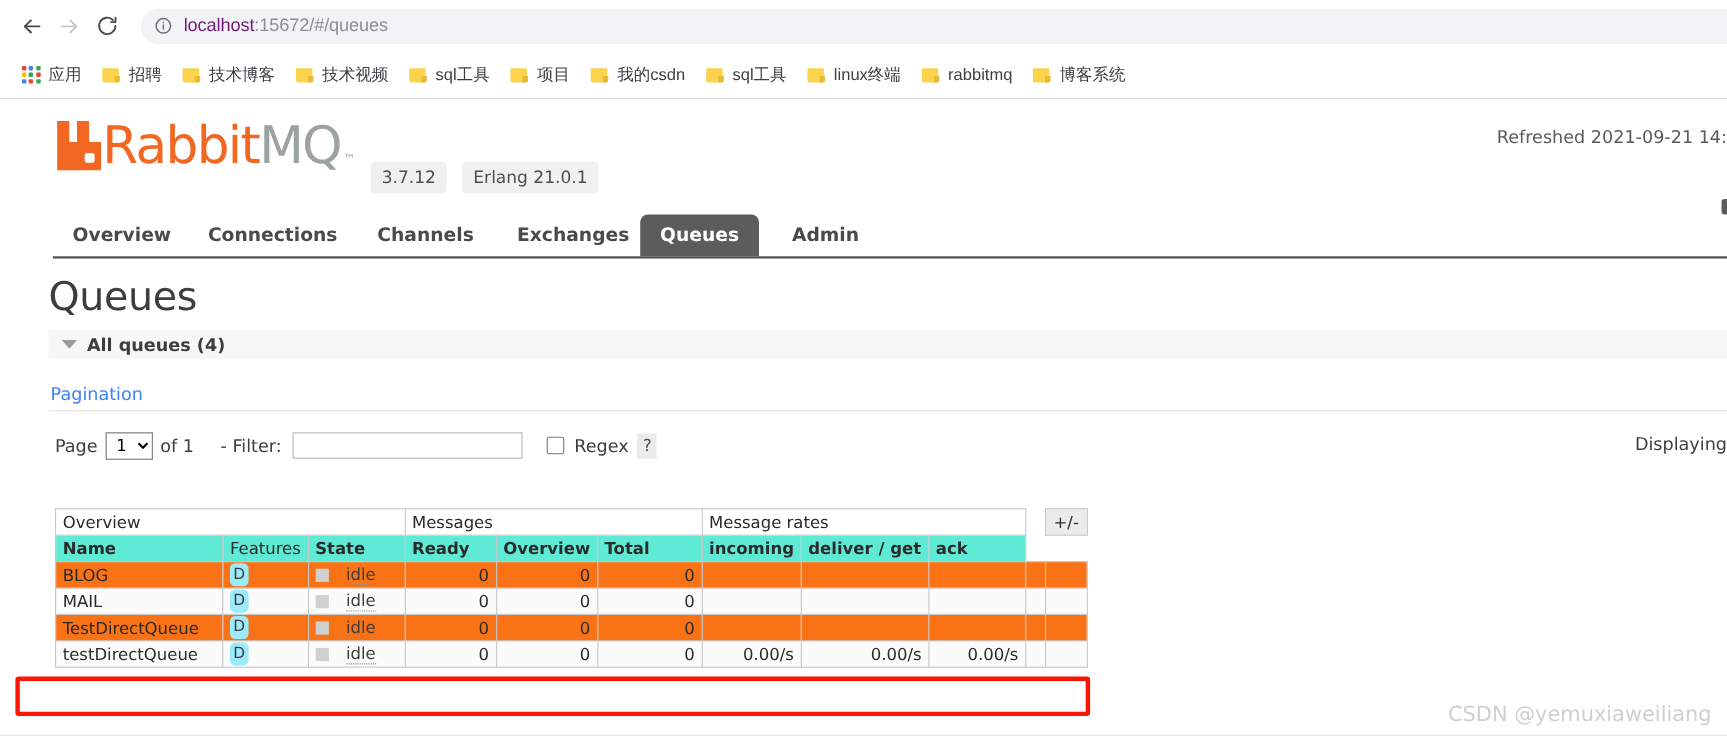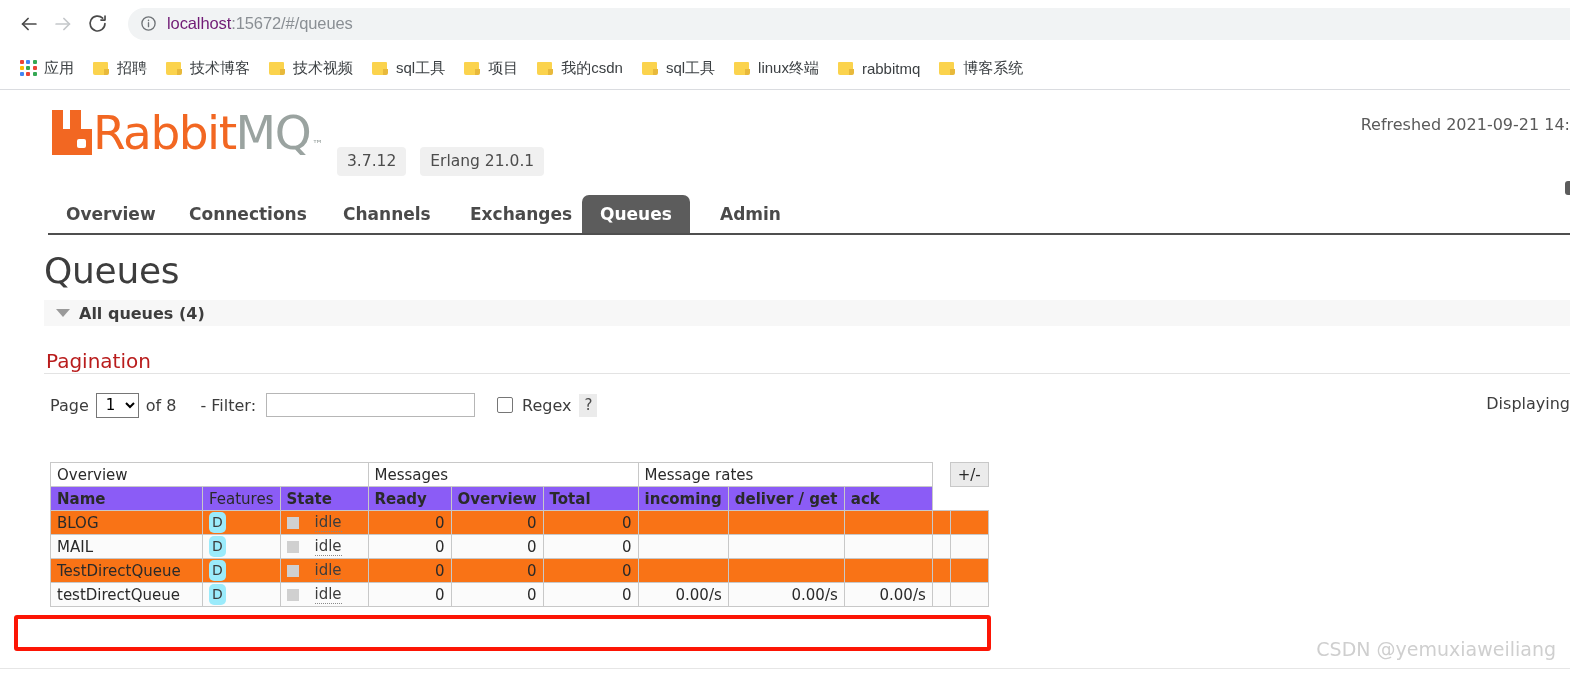--- a/index.html
+++ b/index.html
@@ -256,22 +256,22 @@
   .section-bar .label {
     font-size: 16px;
     font-weight: bold;
     color: #3d3d3d;
     font-family: "DejaVu Sans", sans-serif;
   }
 
   .pagination-label {
     position: absolute;
     left: 46px; top: 259px;
-    font-size: 20px;
-    color: #b91c1c;
+    font-size: 16px;
+    color: #3b82f6;
     font-family: "DejaVu Sans", sans-serif;
   }
   .pagination-rule {
     position: absolute;
     left: 44px; top: 283px;
     width: 1526px;
     height: 1px;
     background: #e3e3e3;
   }
 
@@ -362,21 +362,21 @@
     text-align: left;
     vertical-align: middle;
     background: #ffffff;
   }
   .queues-table th.grp {
     background: #ffffff;
     font-weight: normal;
   }
   .queues-table th.col {
     font-weight: bold;
-    background: #8b5cf6;
+    background: #5eead4;
   }
   .queues-table th.col.light { font-weight: normal; }
   .queues-table th.plusminus {
     background: #ebebeb;
     text-align: center;
     font-weight: normal;
     border: 1px solid #c8c8c8;
   }
   .queues-table th.nb { border: none; background: transparent; }
   .queues-table td.num { text-align: right; }
@@ -584,21 +584,21 @@
   </div>
 
   <div class="pagination-label">Pagination</div>
   <div class="pagination-rule"></div>
 
   <div class="pag-row">
     <span class="txt">Page</span>
     <select class="page-select">
       <option>1</option>
     </select>
-    <span class="txt">of 8</span>
+    <span class="txt">of 1</span>
     <span class="txt" style="margin-left:24px">- Filter:</span>
     <input class="filter-input" type="text" placeholder="" style="">
     <span class="regex-check"></span>
     <span class="regex-label">Regex</span>
     <span class="qmark">?</span>
   </div>
 
   <div class="displaying">Displaying</div>
 
   <table class="queues-table">

